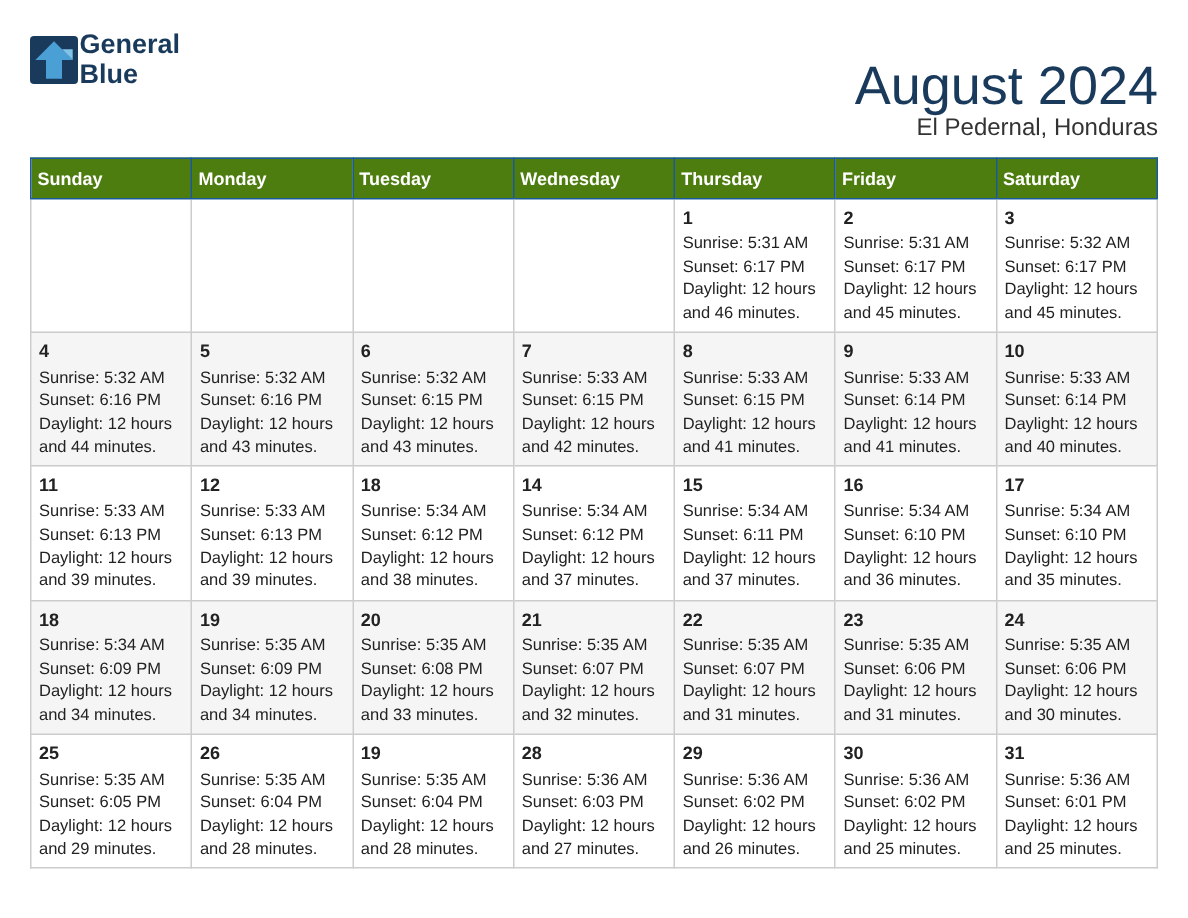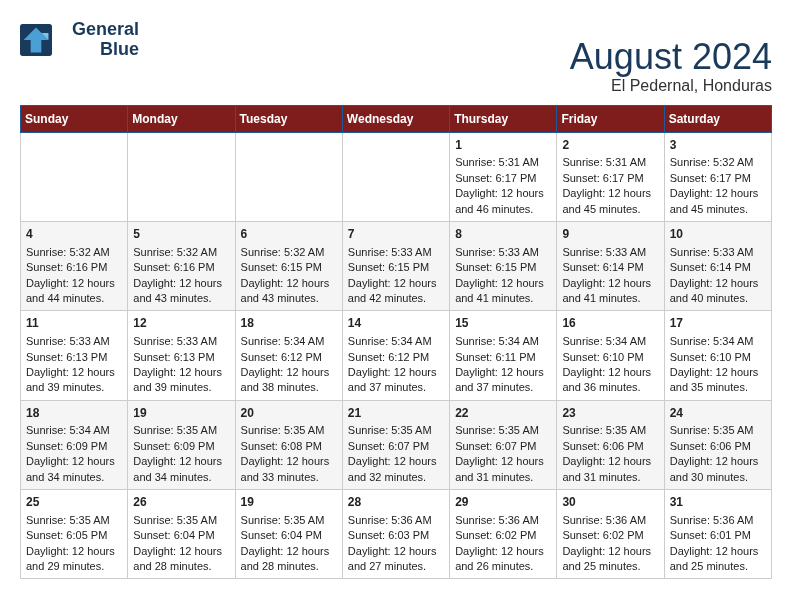--- a/index.html
+++ b/index.html
@@ -12,22 +12,21 @@
     }
     .header {
       display: flex;
       justify-content: space-between;
       align-items: flex-start;
       margin-bottom: 10px;
     }
     .logo {
       display: flex;
       align-items: center;
-      gap: 20px;
-      text-align: right;
+      gap: 1px;
     }
     .logo-text {
       font-size: 18px;
       font-weight: bold;
       color: #1a3a5c;
       line-height: 1.1;
     }
     .logo-text span {
       display: block;
     }
@@ -49,21 +48,21 @@
       font-size: 16px;
       color: #333;
       font-weight: normal;
     }
     table {
       width: 100%;
       border-collapse: collapse;
       table-layout: fixed;
     }
     thead th {
-      background-color: #7f1d1d;
+      background-color: #4d7c0f;
       color: #fff;
       font-size: 12px;
       font-weight: bold;
       padding: 6px 4px;
       text-align: left;
       border: 1px solid #1a5a9a;
     }
     tbody td {
       border: 1px solid #ccc;
       vertical-align: top;

